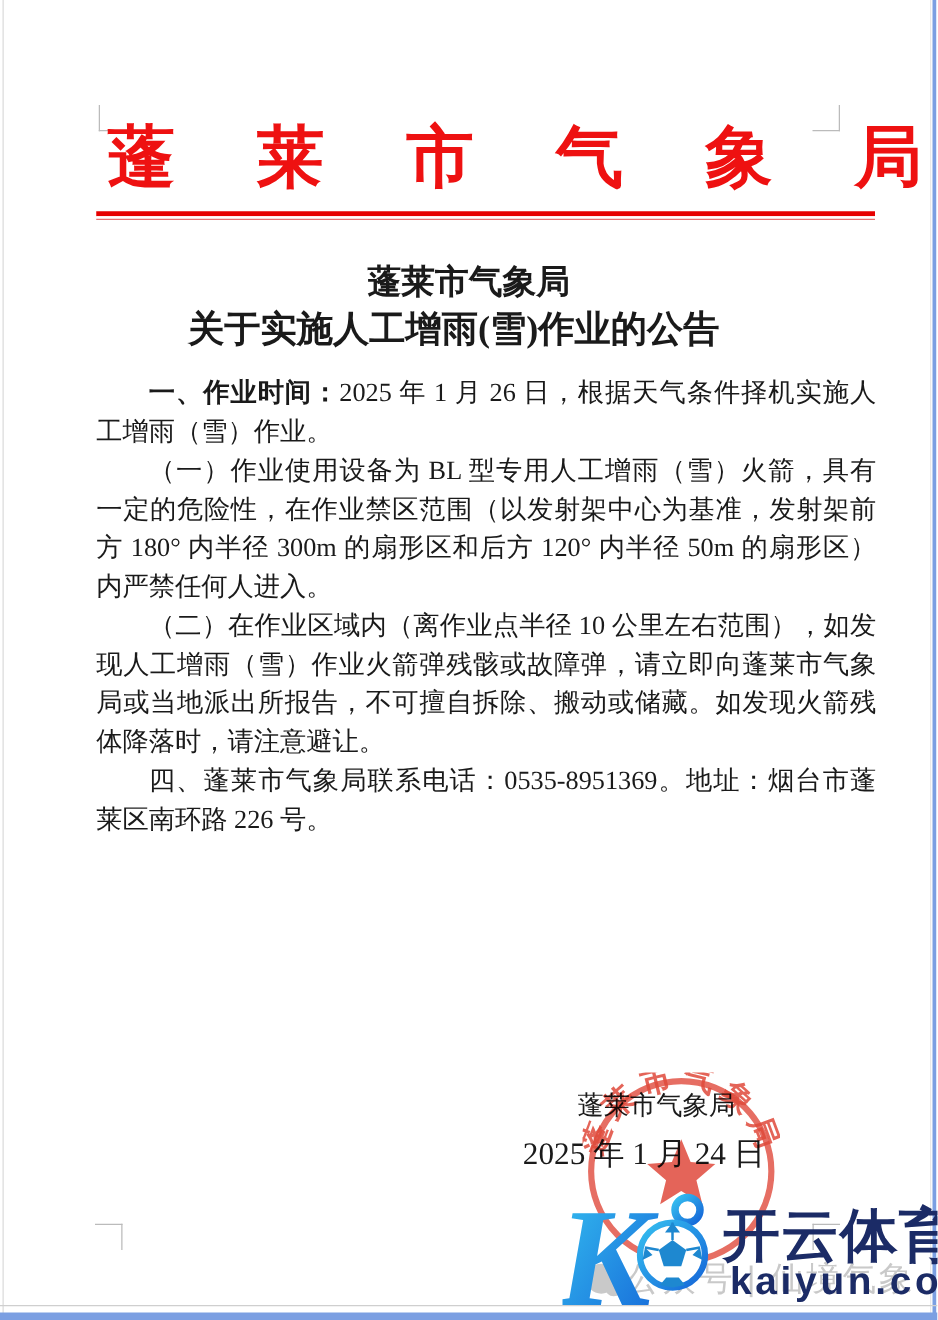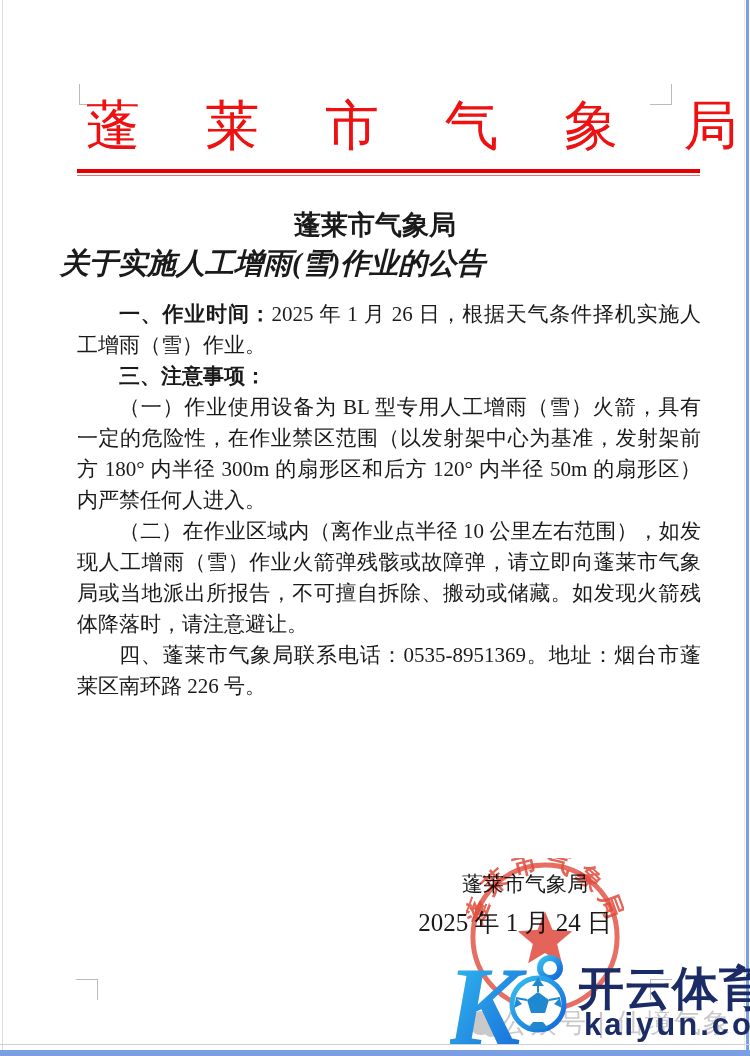--- a/index.html
+++ b/index.html
@@ -15,32 +15,32 @@
   .edge-bottom-blue{position:absolute;left:0;bottom:0;width:100%;height:6px;background:#7b9fe2;}
   
   .mark{position:absolute;width:21px;height:20px;}
   .mark.tl{left:79px;top:84px;border-left:1px solid #bbb;border-bottom:1px solid #bbb;}
   .mark.tr{left:650px;top:84px;border-right:1px solid #bbb;border-bottom:1px solid #bbb;}
   .mark.bl{left:76px;top:979px;border-top:1px solid #bbb;border-right:1px solid #bbb;}
   .mark.br{left:650px;top:979px;border-top:1px solid #bbb;border-left:1px solid #bbb;}
   
   .agency{
     position:absolute;left:60px;top:90px;width:630px;
-    color:#ee1111;font-size:54px;font-weight:normal;letter-spacing:26px;text-indent:26px;
+    color:#ee1111;font-size:54px;font-weight:bold;letter-spacing:26px;text-indent:26px;
     white-space:nowrap;
   }
   .red-rule{position:absolute;left:77px;top:169px;width:623px;}
   .red-rule .thick{height:4px;background:#e60000;}
   .red-rule .gap{height:2px;background:#ffffff;}
   .red-rule .thin{height:1px;background:#e87070;}
   
   .doc-title1{position:absolute;left:60px;top:207px;width:630px;text-align:center;
     font-size:27px;font-weight:bold;white-space:nowrap;}
-  .doc-title2{position:absolute;left:60px;top:244px;width:630px;
-    font-size:29px;font-weight:bold;white-space:nowrap;font-style:italic;}
+  .doc-title2{position:absolute;left:48px;top:244px;width:630px;text-align:center;
+    font-size:29px;font-weight:bold;white-space:nowrap;}
   
   .body-text{position:absolute;left:77px;top:299px;width:624px;
     font-size:21px;line-height:31px;text-align:justify;}
   .body-text p{margin:0;text-indent:2em;}
   .body-text .b{font-weight:bold;font-family:Liberation Serif, serif;}
   
   .sig-org{position:absolute;top:870px;right:162px;font-size:21px;white-space:nowrap;}
   .sig-date{position:absolute;top:906px;right:138px;font-size:25px;white-space:nowrap;}
   
   .seal{position:absolute;left:466px;top:858px;width:158px;height:158px;
@@ -78,21 +78,20 @@
   <div class="thick"></div>
     <div class="gap"></div>
     <div class="thin"></div>
 </div>
 
 <div class="doc-title1">蓬莱市气象局</div>
 <div class="doc-title2">关于实施人工增雨(雪)作业的公告</div>
 
 <div class="body-text">
     <p><span class="b">一、作业时间：</span>2025 年 1 月 26 日，根据天气条件择机实施人工增雨（雪）作业。</p>
-    <p><span class="b">三、注意事项：</span></p>
     <p>（一）作业使用设备为 BL 型专用人工增雨（雪）火箭，具有一定的危险性，在作业禁区范围（以发射架中心为基准，发射架前方 180° 内半径 300m 的扇形区和后方 120° 内半径 50m 的扇形区）内严禁任何人进入。</p>
     <p>（二）在作业区域内（离作业点半径 10 公里左右范围），如发现人工增雨（雪）作业火箭弹残骸或故障弹，请立即向蓬莱市气象局或当地派出所报告，不可擅自拆除、搬动或储藏。如发现火箭残体降落时，请注意避让。</p>
     <p>四、蓬莱市气象局联系电话：0535-8951369。地址：烟台市蓬莱区南环路 226 号。</p>
   </div>
 
 <div class="sig-org">蓬莱市气象局</div>
 <div class="sig-date">2025 年 1 月 24 日</div>
 
 <svg class="seal" viewBox="0 0 160 160">
   <defs>

